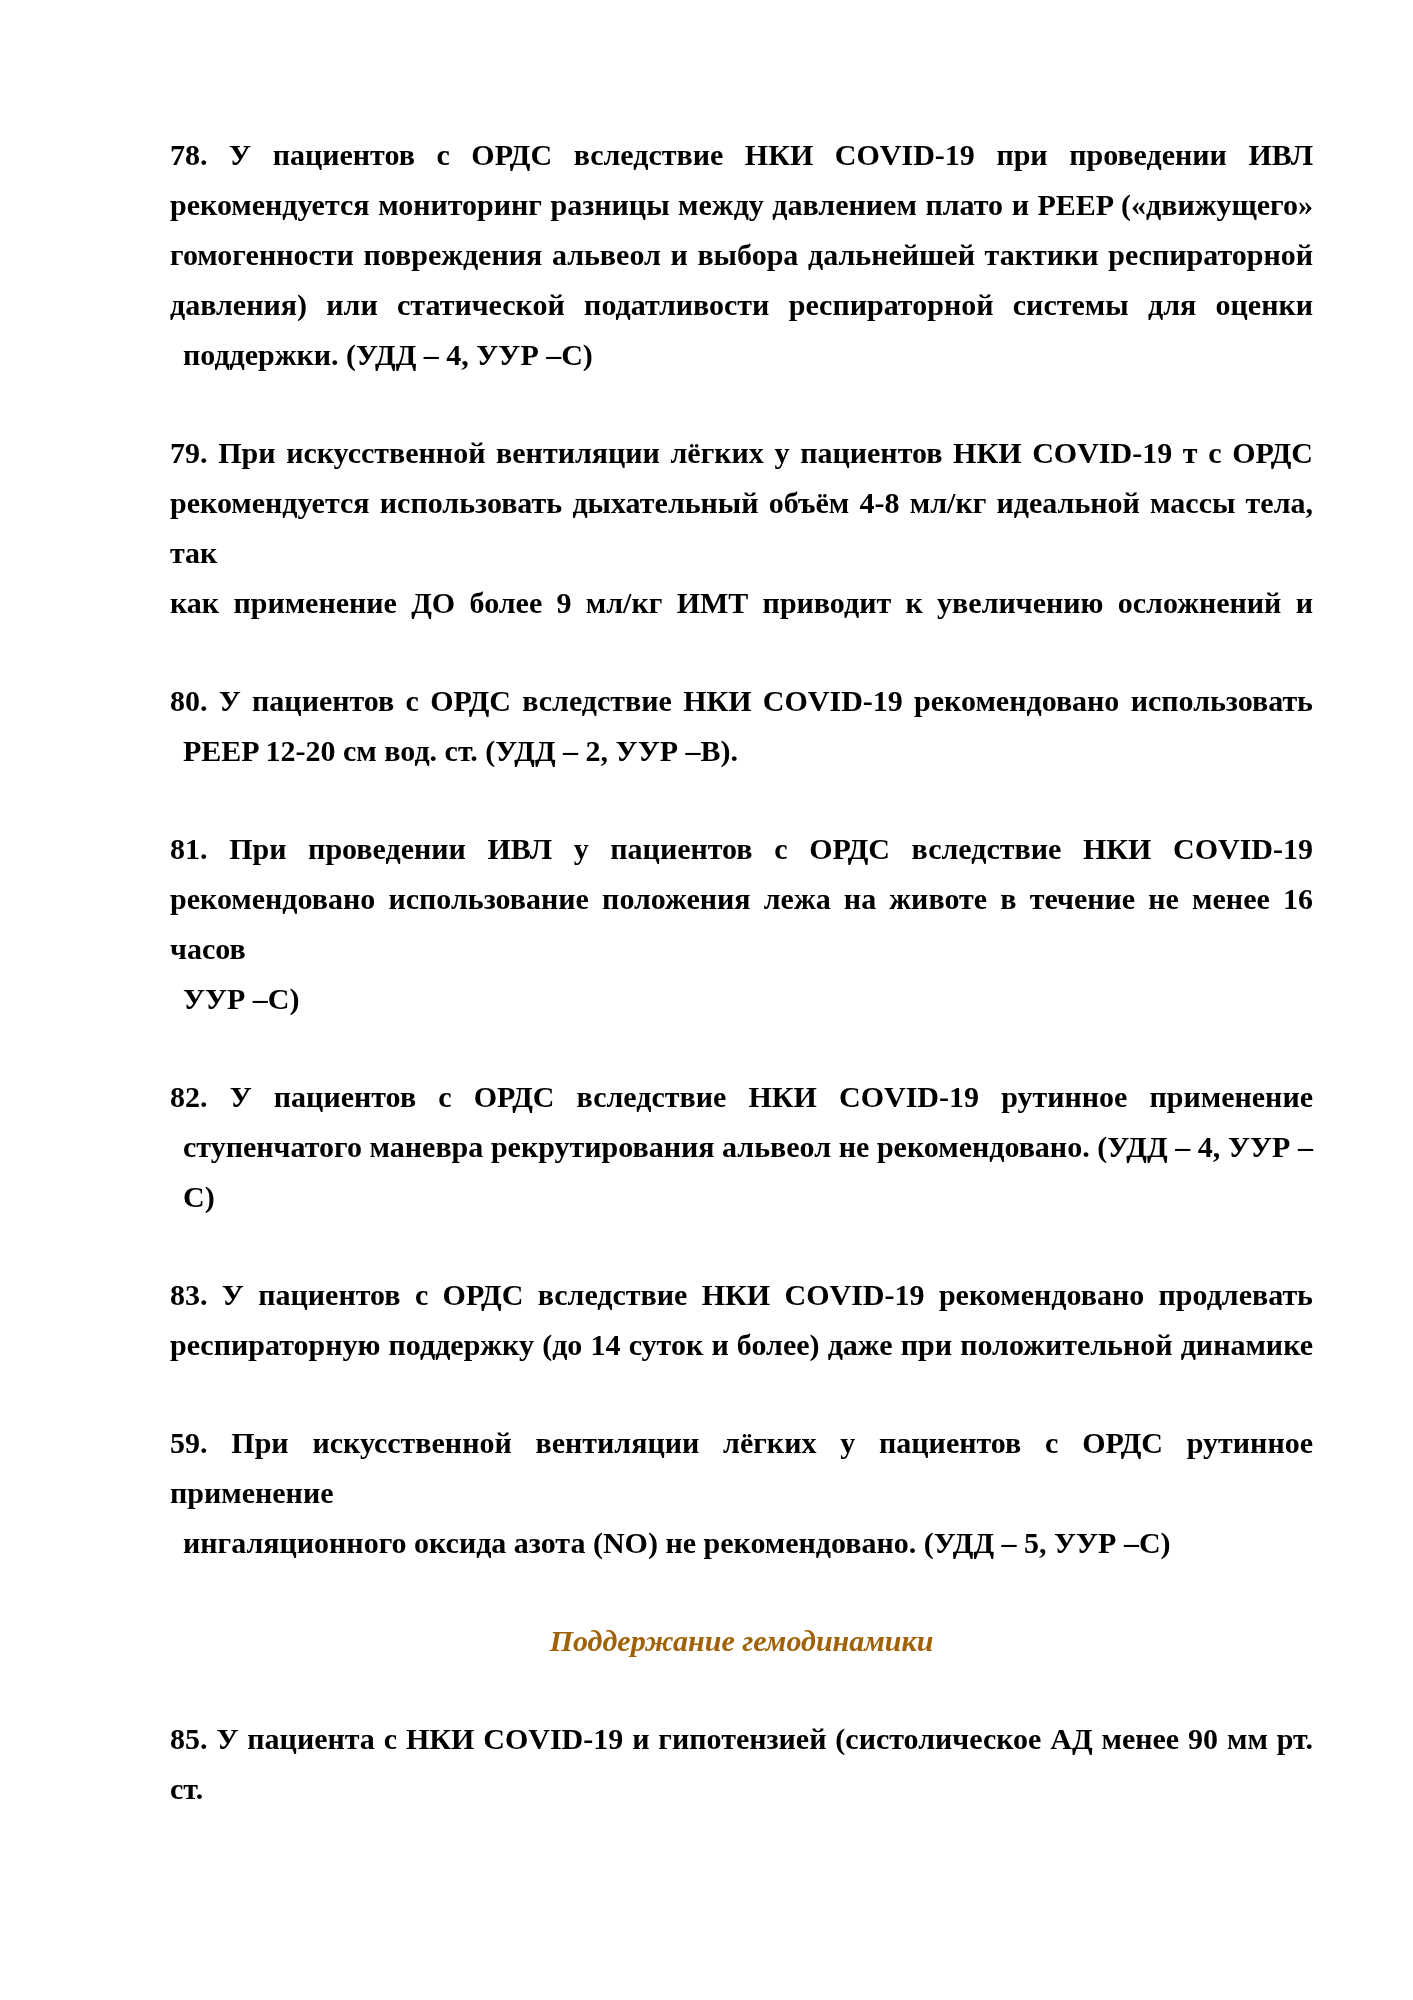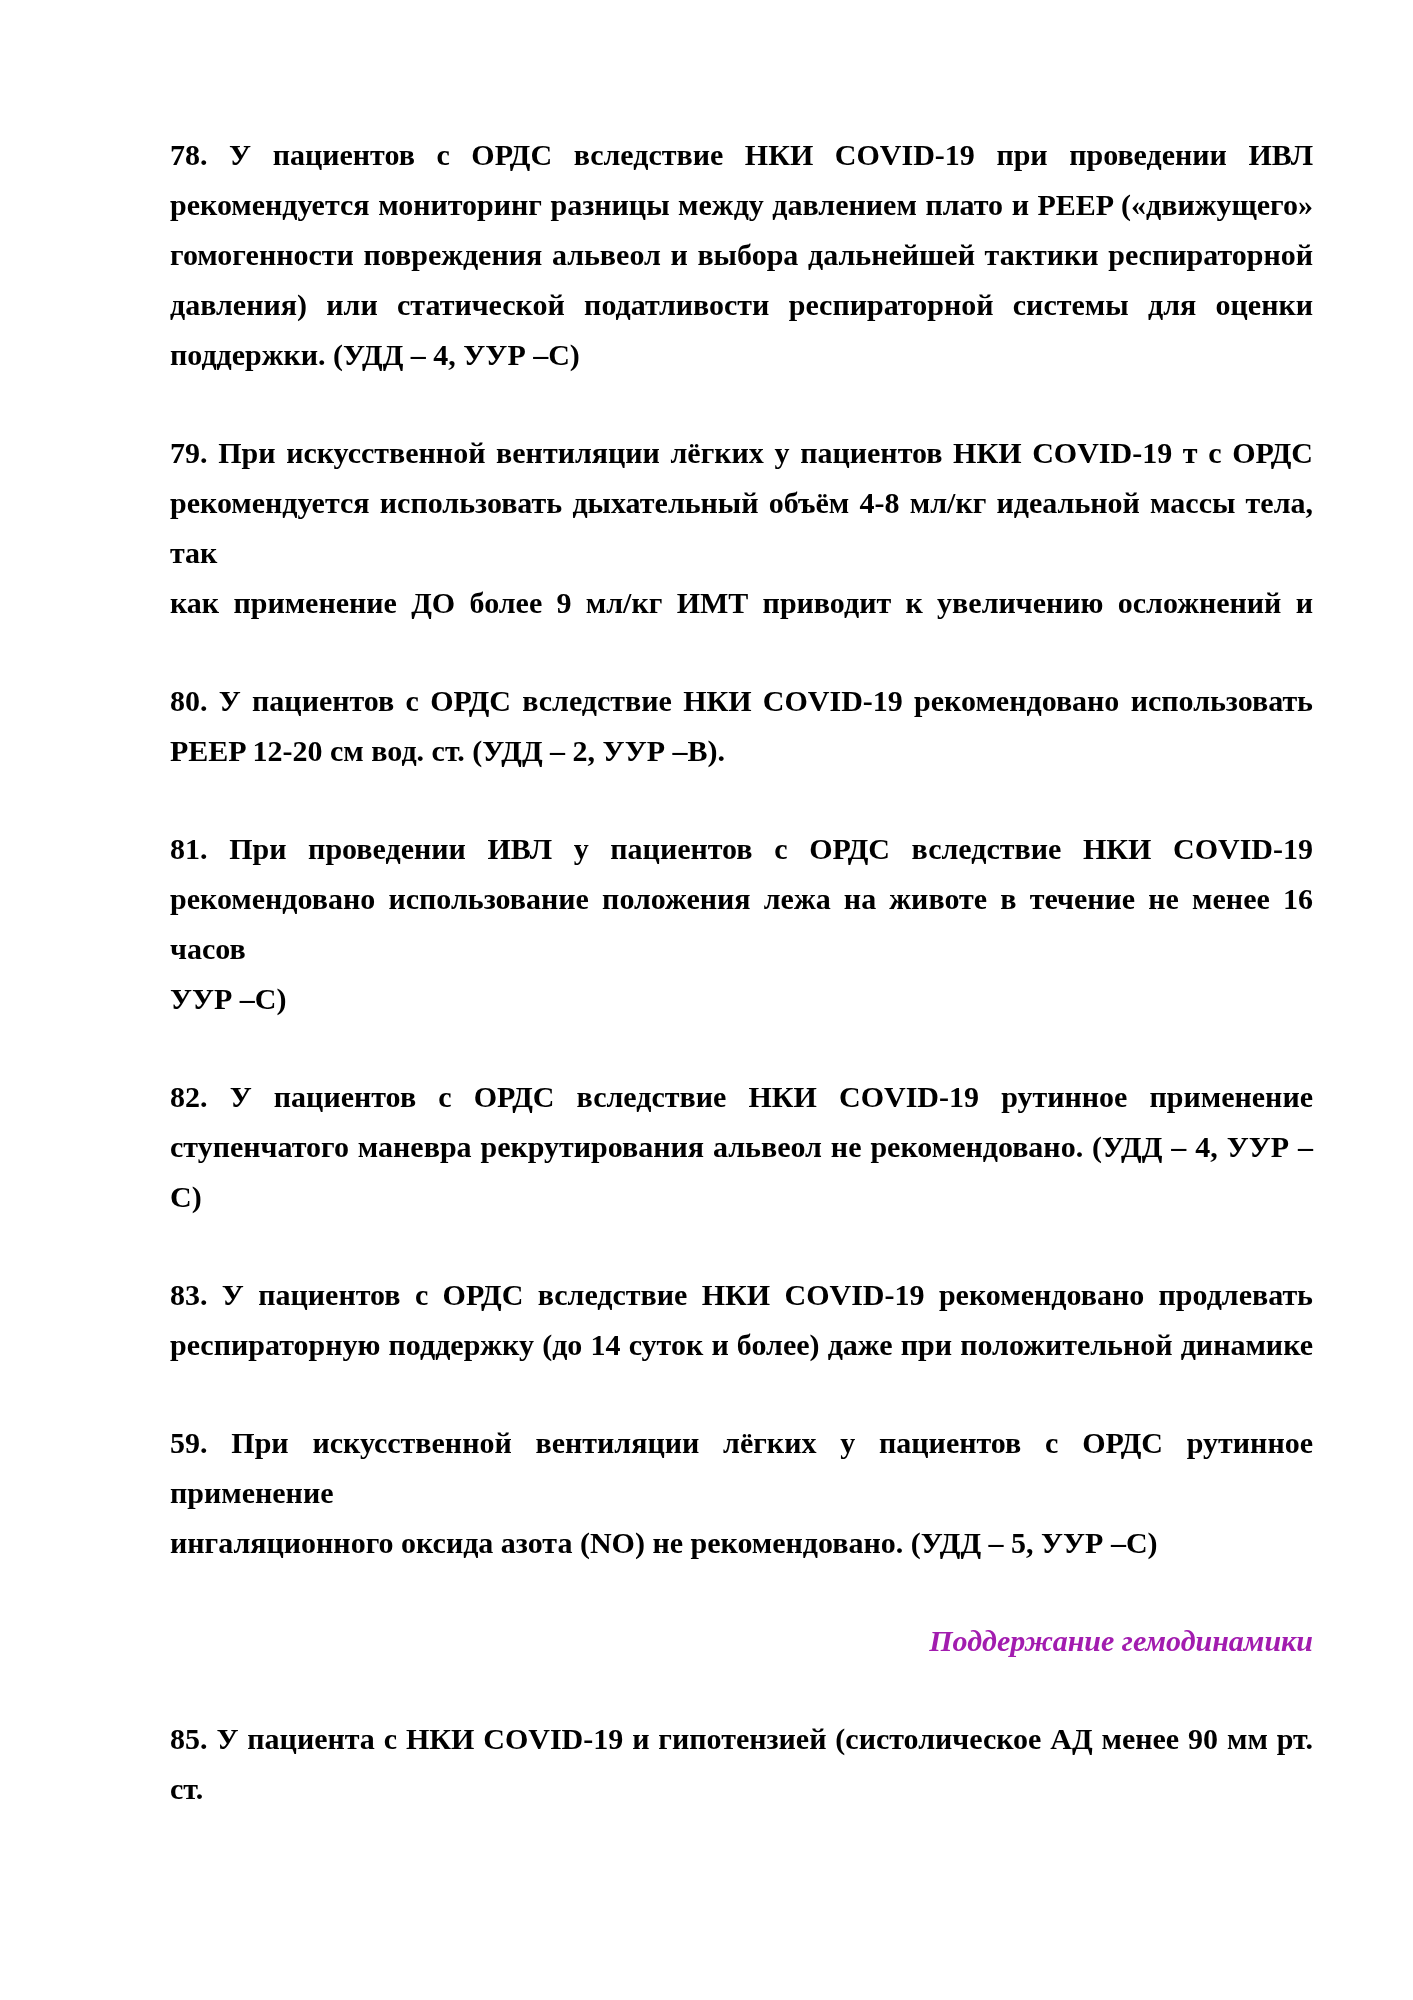--- a/index.html
+++ b/index.html
@@ -16,26 +16,26 @@
     font-size: 30px;
     line-height: 50px;
     overflow: hidden;
   }
   .para { margin: 0 0 48px 0; }
   .line {
     text-align: justify;
     text-align-last: justify;
     white-space: normal;
   }
-  .line.final { text-align-last: left; }
+  .line.final { text-align-last: left; margin-left: 13px; }
   .section-heading {
-    color: #a21caf;
+    color: #a16207;
     font-style: italic;
     margin: 0 0 48px 0;
-    text-align: right;
+    text-align: center;
   }
 </style>
 </head>
 <body>
 
 <div class="page">
 
   <div class="para">
     <div class="line">78. У пациентов с ОРДС вследствие НКИ COVID-19 при проведении ИВЛ</div>
     <div class="line">рекомендуется мониторинг разницы между давлением плато и PEEP («движущего»</div>

